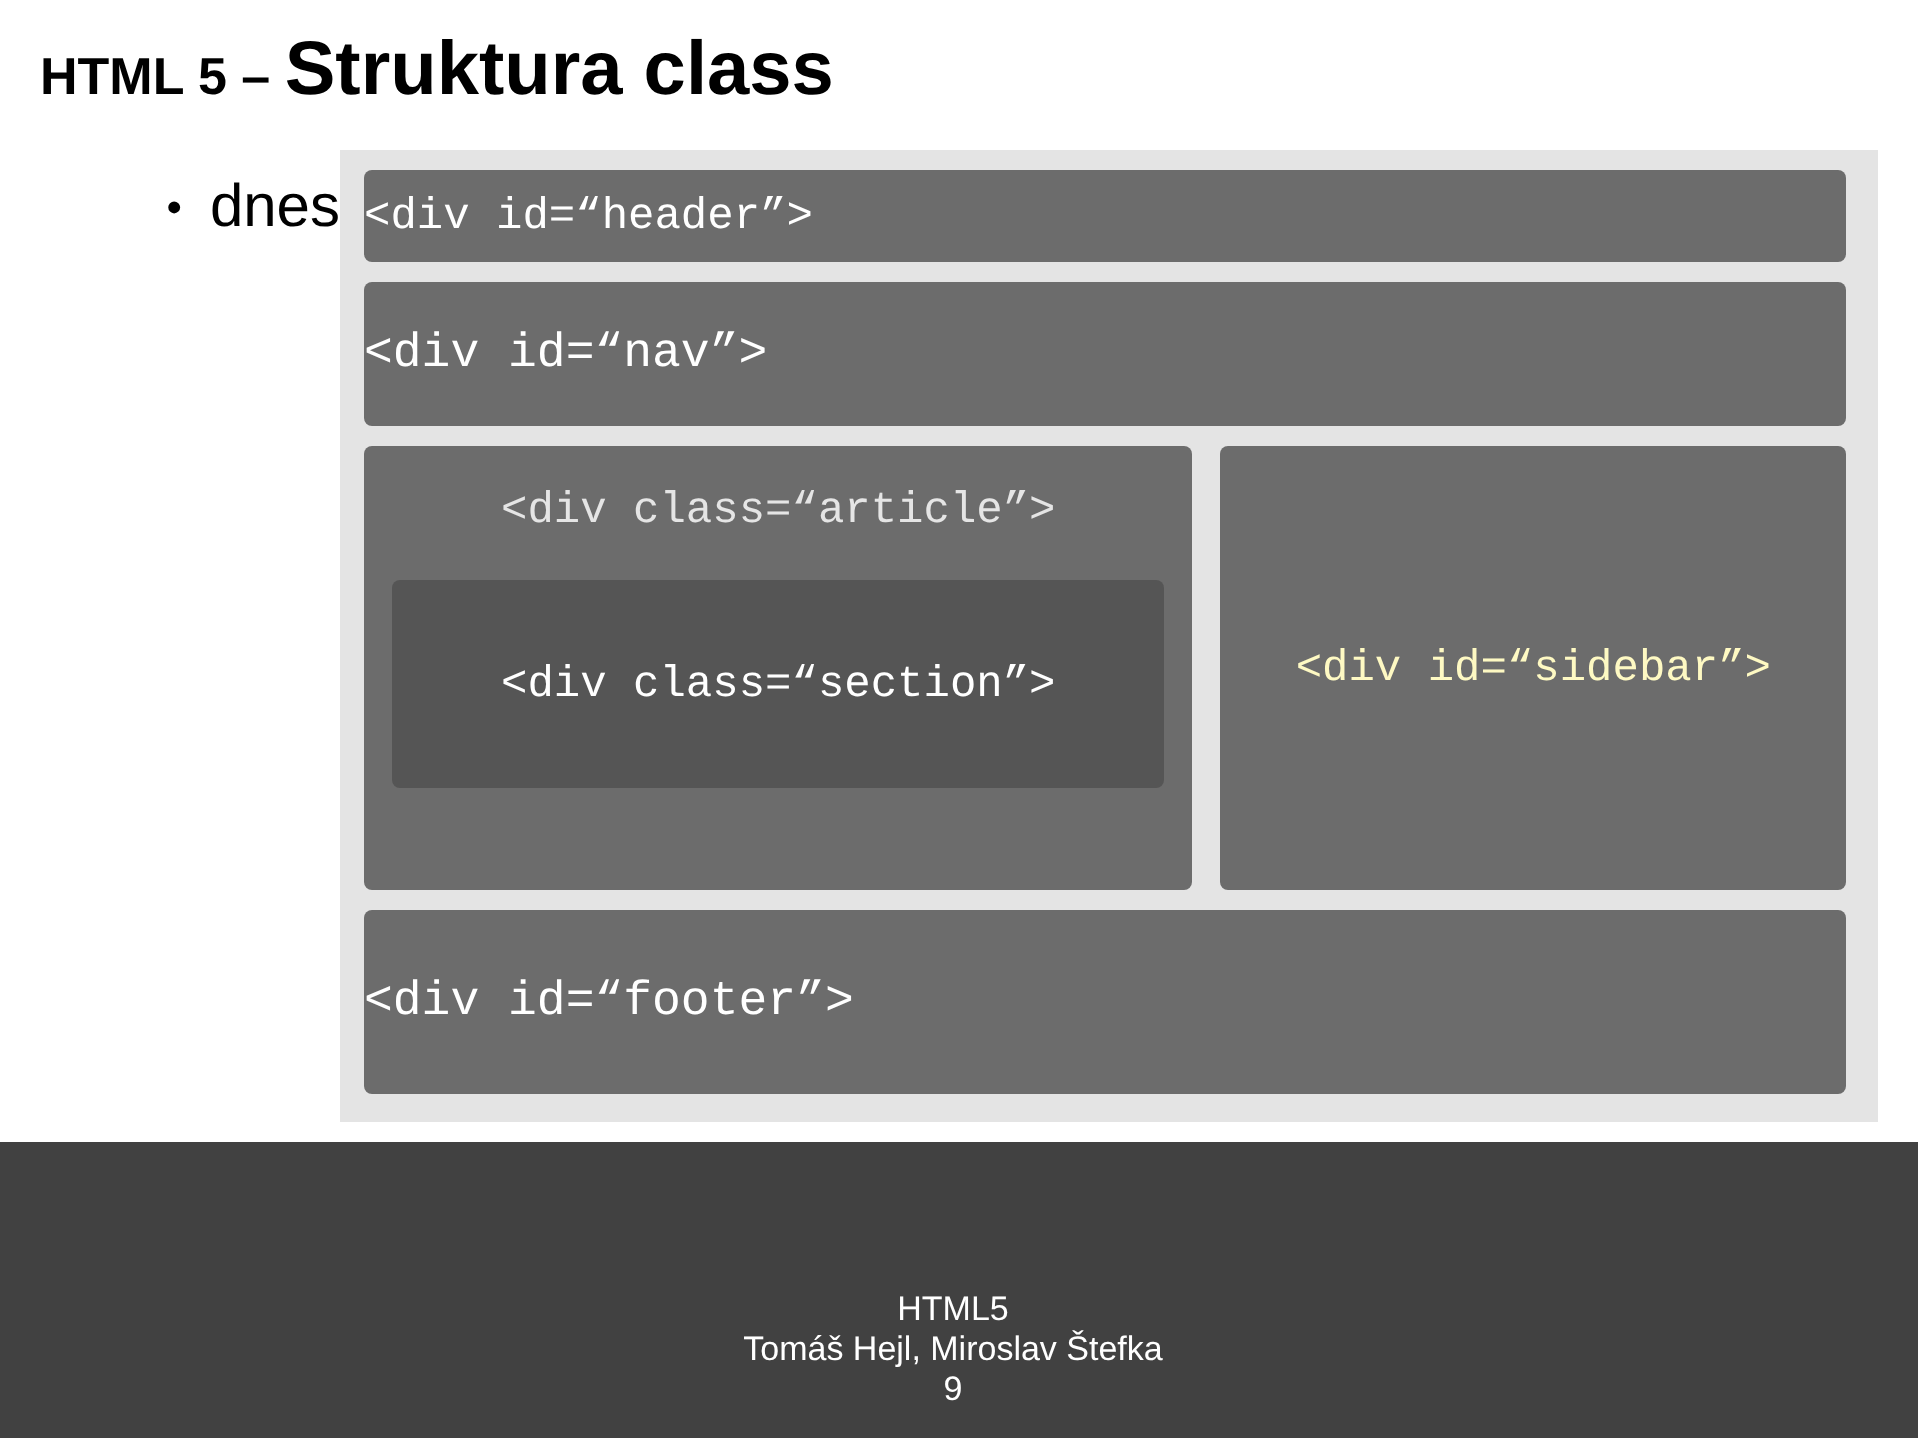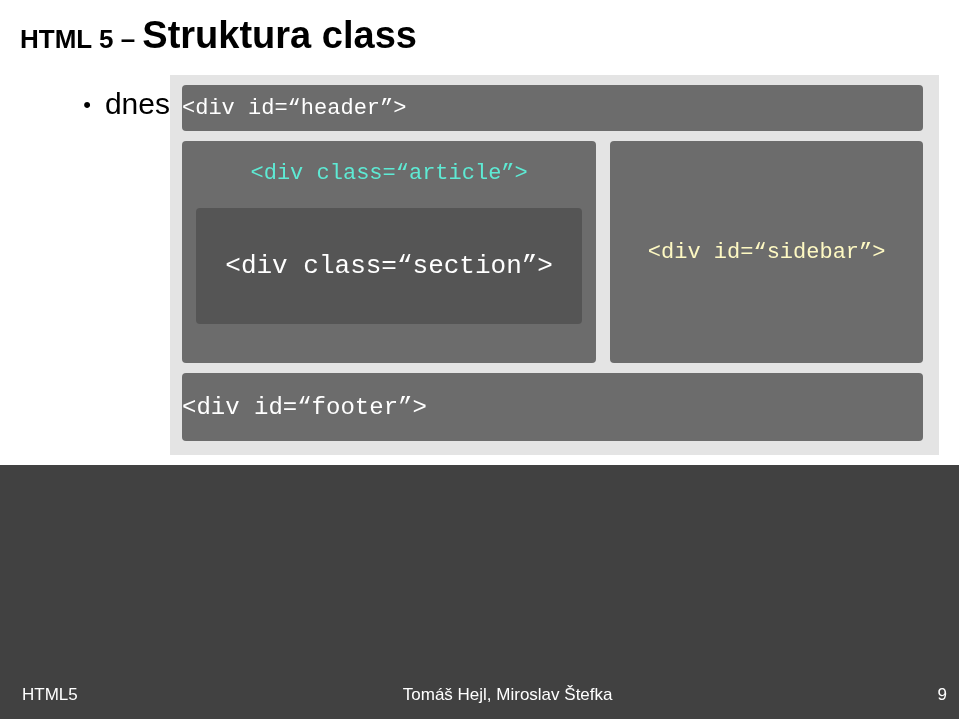--- a/index.html
+++ b/index.html
@@ -49,79 +49,83 @@
   .middle { display: flex; gap: 14px; margin-bottom: 10px; }
   .article-col {
     flex: 1.05;
     background: #6c6c6c;
     border-radius: 4px;
     padding: 16px 14px 18px 14px;
     display: flex;
     flex-direction: column;
   }
   .article-label {
-    color: #5eead4;
+    color: #e5e5e5;
     font-family: "Courier New", Courier, monospace;
     font-size: 22px;
     text-align: center;
     padding: 4px 0 22px 0;
   }
   .section-box {
     background: #555555;
     border-radius: 4px;
-    height: 116px;
+    height: 104px;
     display: flex;
     align-items: center;
     justify-content: center;
     color: #fff;
     font-family: "Courier New", Courier, monospace;
-    font-size: 26px;
+    font-size: 22px;
     margin-bottom: 8px;
   }
   .sidebar-col {
     flex: 0.85;
     background: #6c6c6c;
     border-radius: 4px;
     display: flex;
     align-items: center;
     justify-content: center;
     color: #fef9c3;
     font-family: "Courier New", Courier, monospace;
     font-size: 22px;
     height: 222px;
   }
-  .row-footer { height: 68px; font-size: 24px; }
+  .row-footer { height: 92px; font-size: 24px; }
 
   .spacer { flex: 1; background: #414141; }
 
   .footer-bar {
     background: #414141;
     display: flex;
     justify-content: space-between;
     align-items: center;
-    padding: 10px 12px 14px 22px;
+    padding: 10px 28px 14px 22px;
     color: #ffffff;
     font-size: 17px;
+    flex-direction: column;
   }
 </style>
 </head>
 <body>
 
 <div class="title-bar">
   <span class="prefix">HTML 5 – </span><span class="main">Struktura class</span>
 </div>
 
 <div class="content-row">
   <div class="bullet-col">
     <span class="dot">•</span><span>dnes</span>
   </div>
 
   <div class="diagram-wrap">
     <div class="box row1">
       <span>&lt;div id=“header”&gt;</span>
+    </div>
+    <div class="box row2">
+      <span>&lt;div id=“nav”&gt;</span>
     </div>
     <div class="middle">
       <div class="article-col">
         <div class="article-label">&lt;div class=“article”&gt;</div>
         <div class="section-box">
           <span>&lt;div class=“section”&gt;</span>
         </div>
       </div>
       <div class="sidebar-col">
         <span>&lt;div id=“sidebar”&gt;</span>

